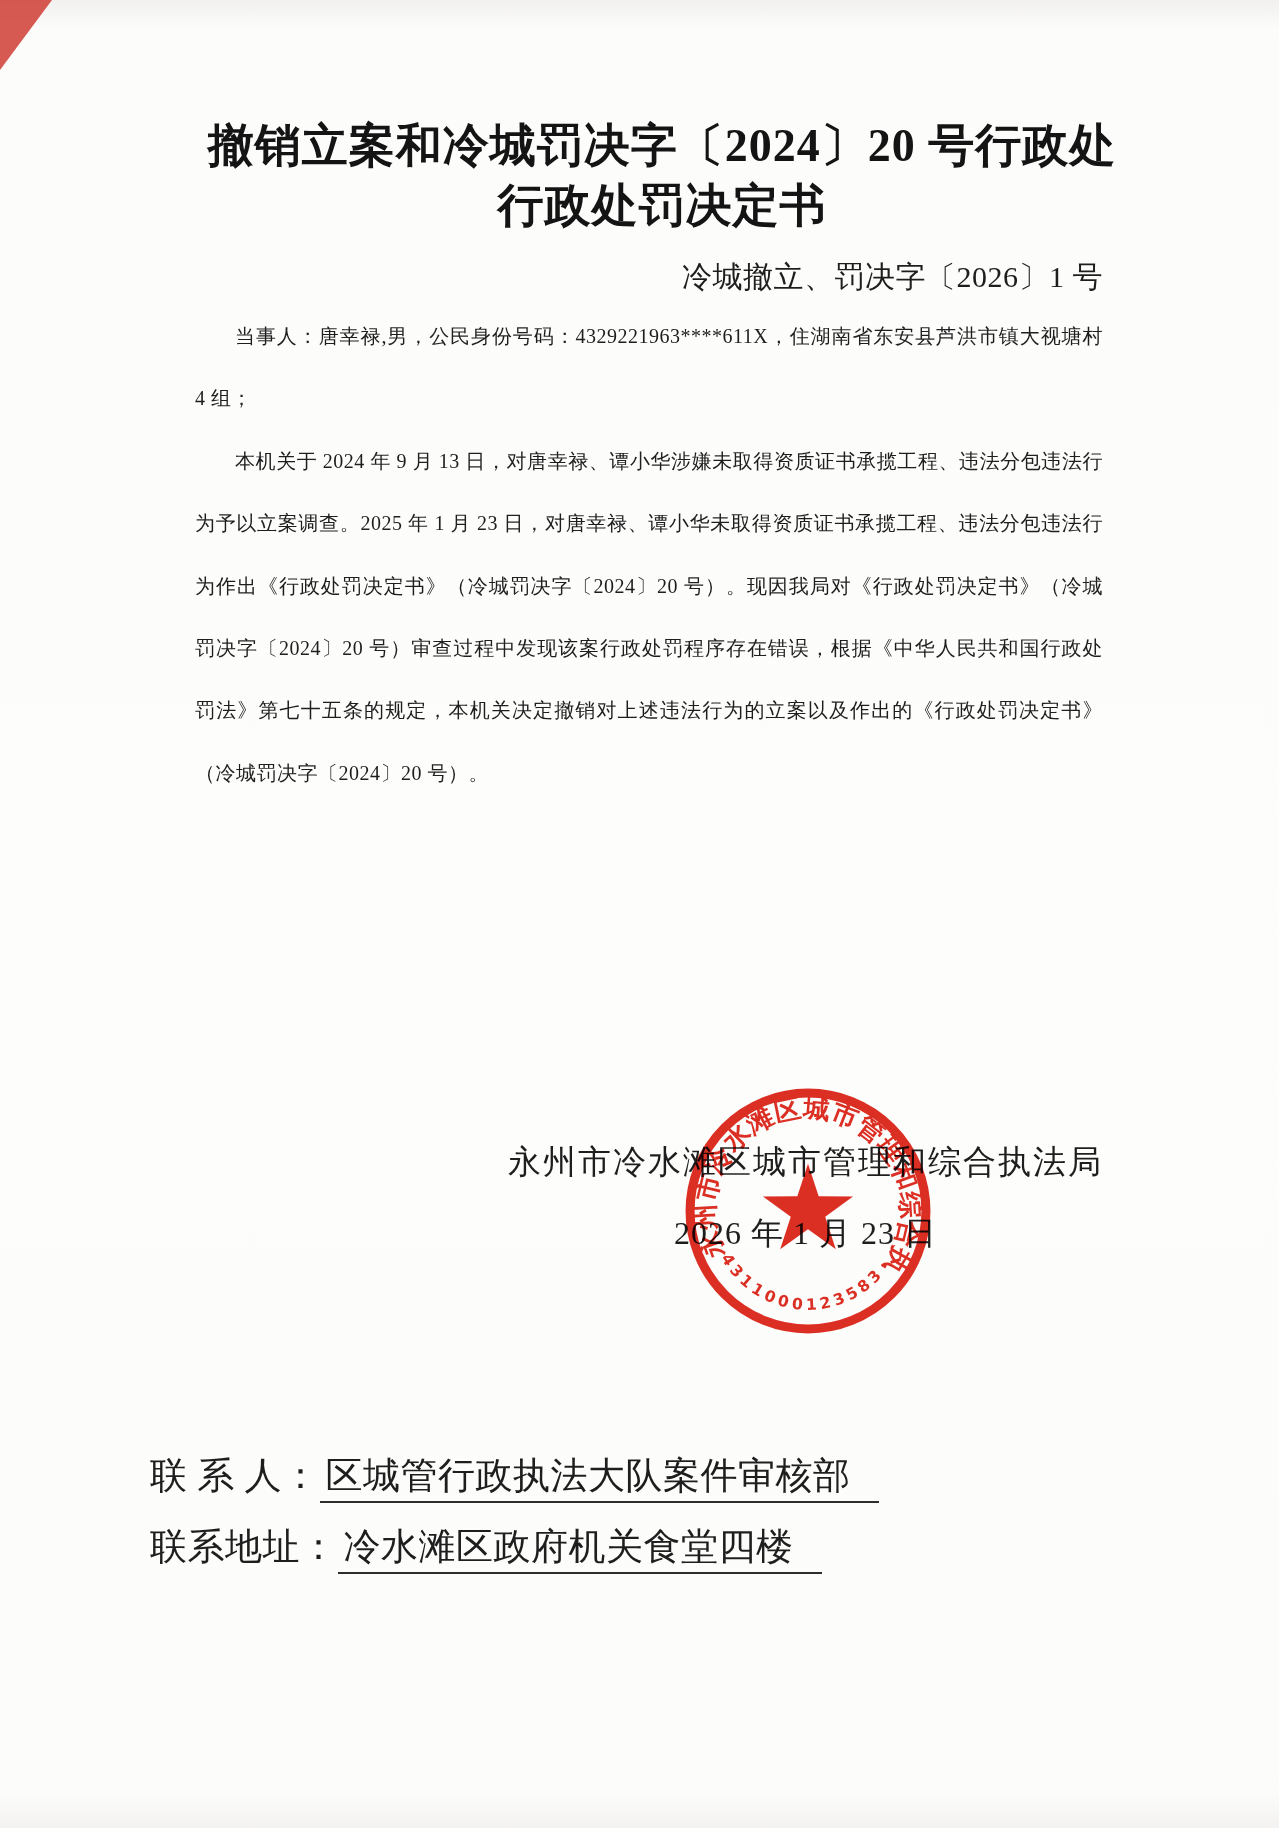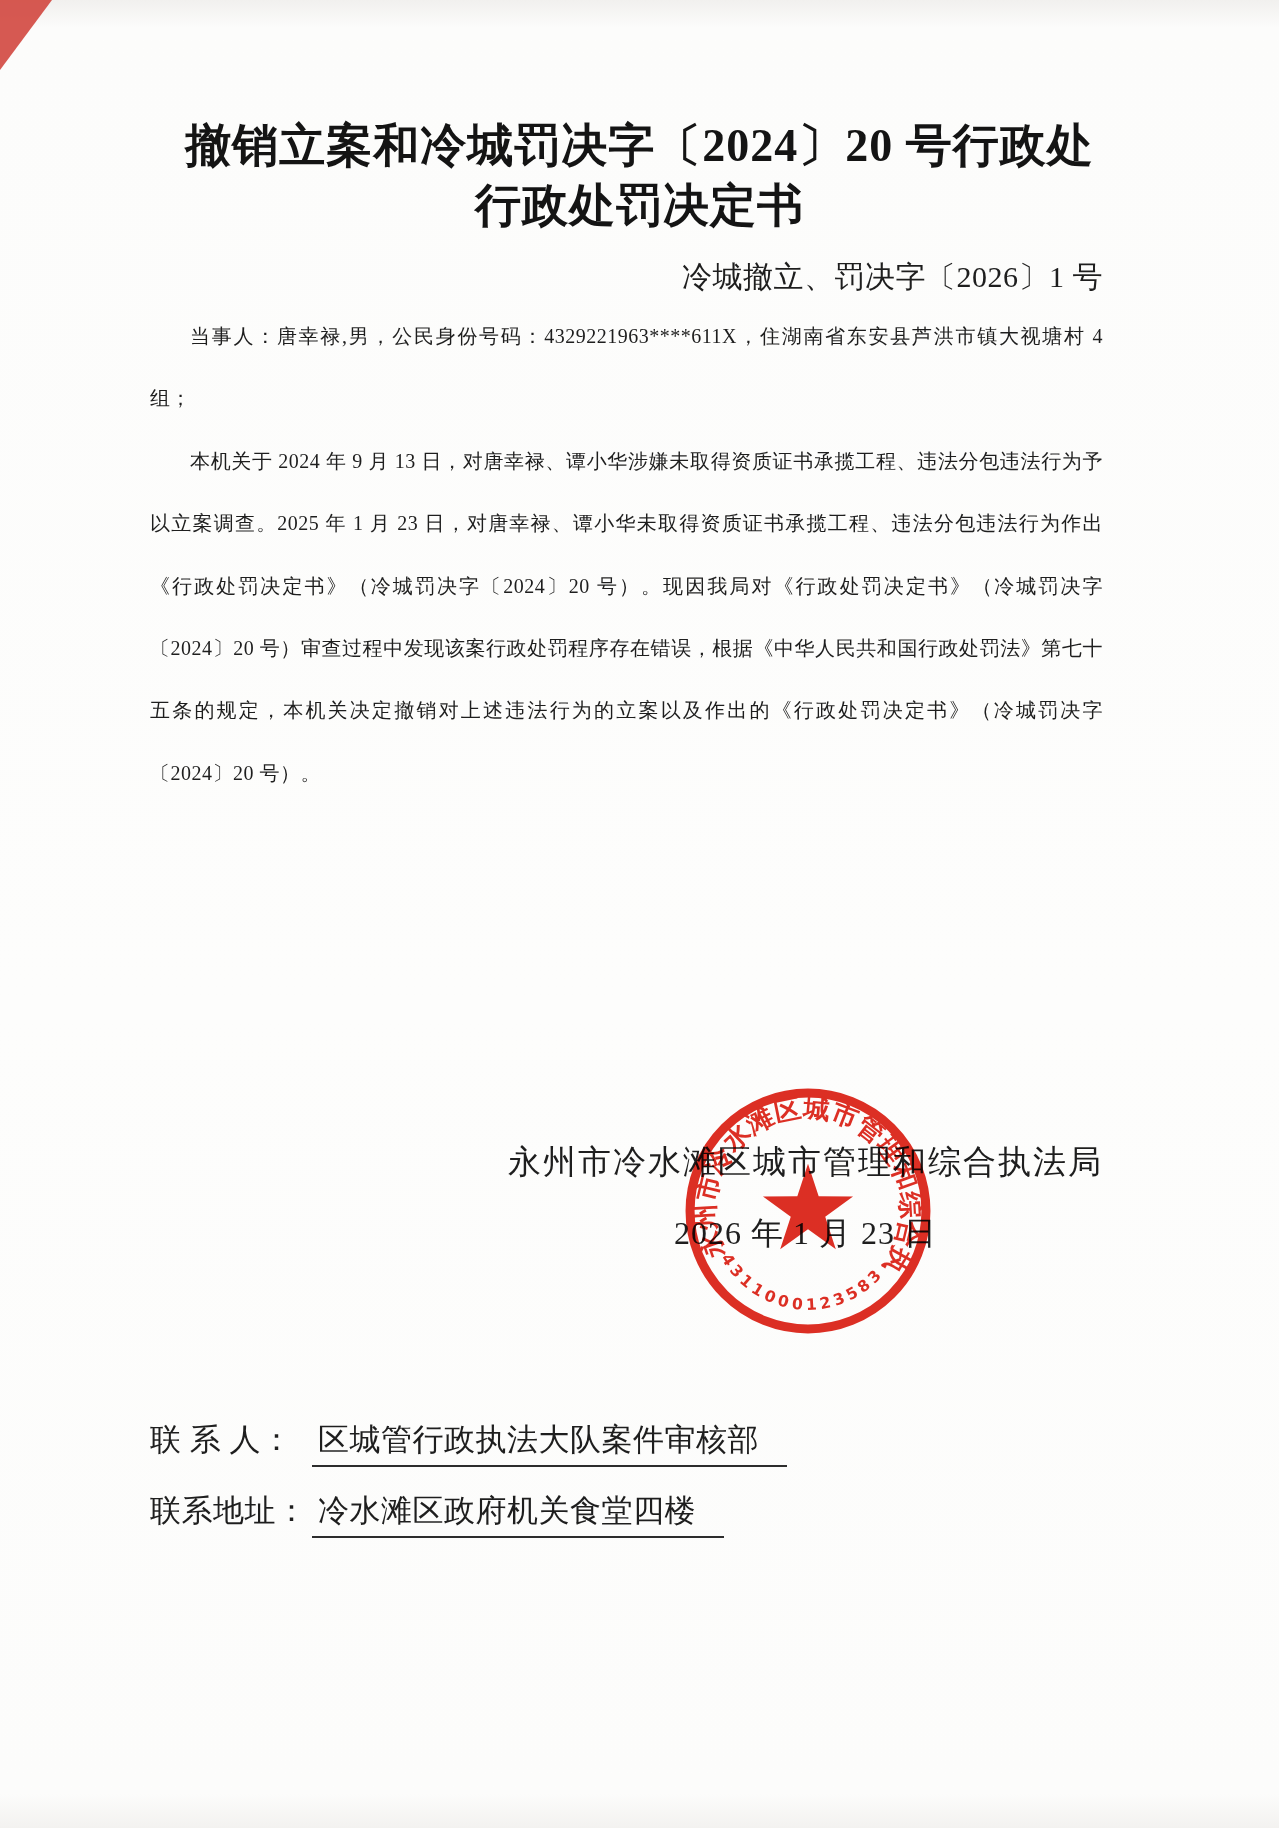--- a/index.html
+++ b/index.html
@@ -7,20 +7,21 @@
     width:1279px; height:1828px;
     background:#ecebe9;
     font-family:"Liberation Serif","DejaVu Serif",serif;
     color:#1e1e1e;
     position:relative;
     overflow:hidden;
   }
   .paper {
     position:absolute; inset:0;
     background:linear-gradient(180deg,#f1f0ee 0px,#fcfcfb 28px,#fdfdfc 55%,#fcfcfb calc(100% - 34px),#f3f2f0 100%);
+    padding-left:45px;
   }
   .corner-mark {
     position:absolute; top:0; left:0;
     width:52px; height:70px;
     background:#d0423a;
     clip-path:polygon(0 0,100% 0,0 100%);
     opacity:.88;
   }
   .title {
     margin:116px 78px 0 78px;
@@ -59,22 +60,22 @@
   .stamp {
     position:absolute;
     left:681px; top:1084px;
     width:254px; height:254px;
     mix-blend-mode:multiply;
     opacity:.95;
     pointer-events:none;
   }
   .contacts {
     position:absolute;
-    left:150px; top:1416px;
-    font-size:31px;
+    left:150px; top:1452px;
+    font-size:37px;
     letter-spacing:.5px;
   }
   .contact-row { margin-bottom:20px; line-height:47px; white-space:nowrap; }
   .c-label { display:inline-block; min-width:162px; }
   .c-value {
     display:inline-block;
     border-bottom:2px solid #2d2d2d;
     padding:0 28px 2px 6px;
   }
   .c-value.centered { text-align:center; padding:0 0 2px 0; }

